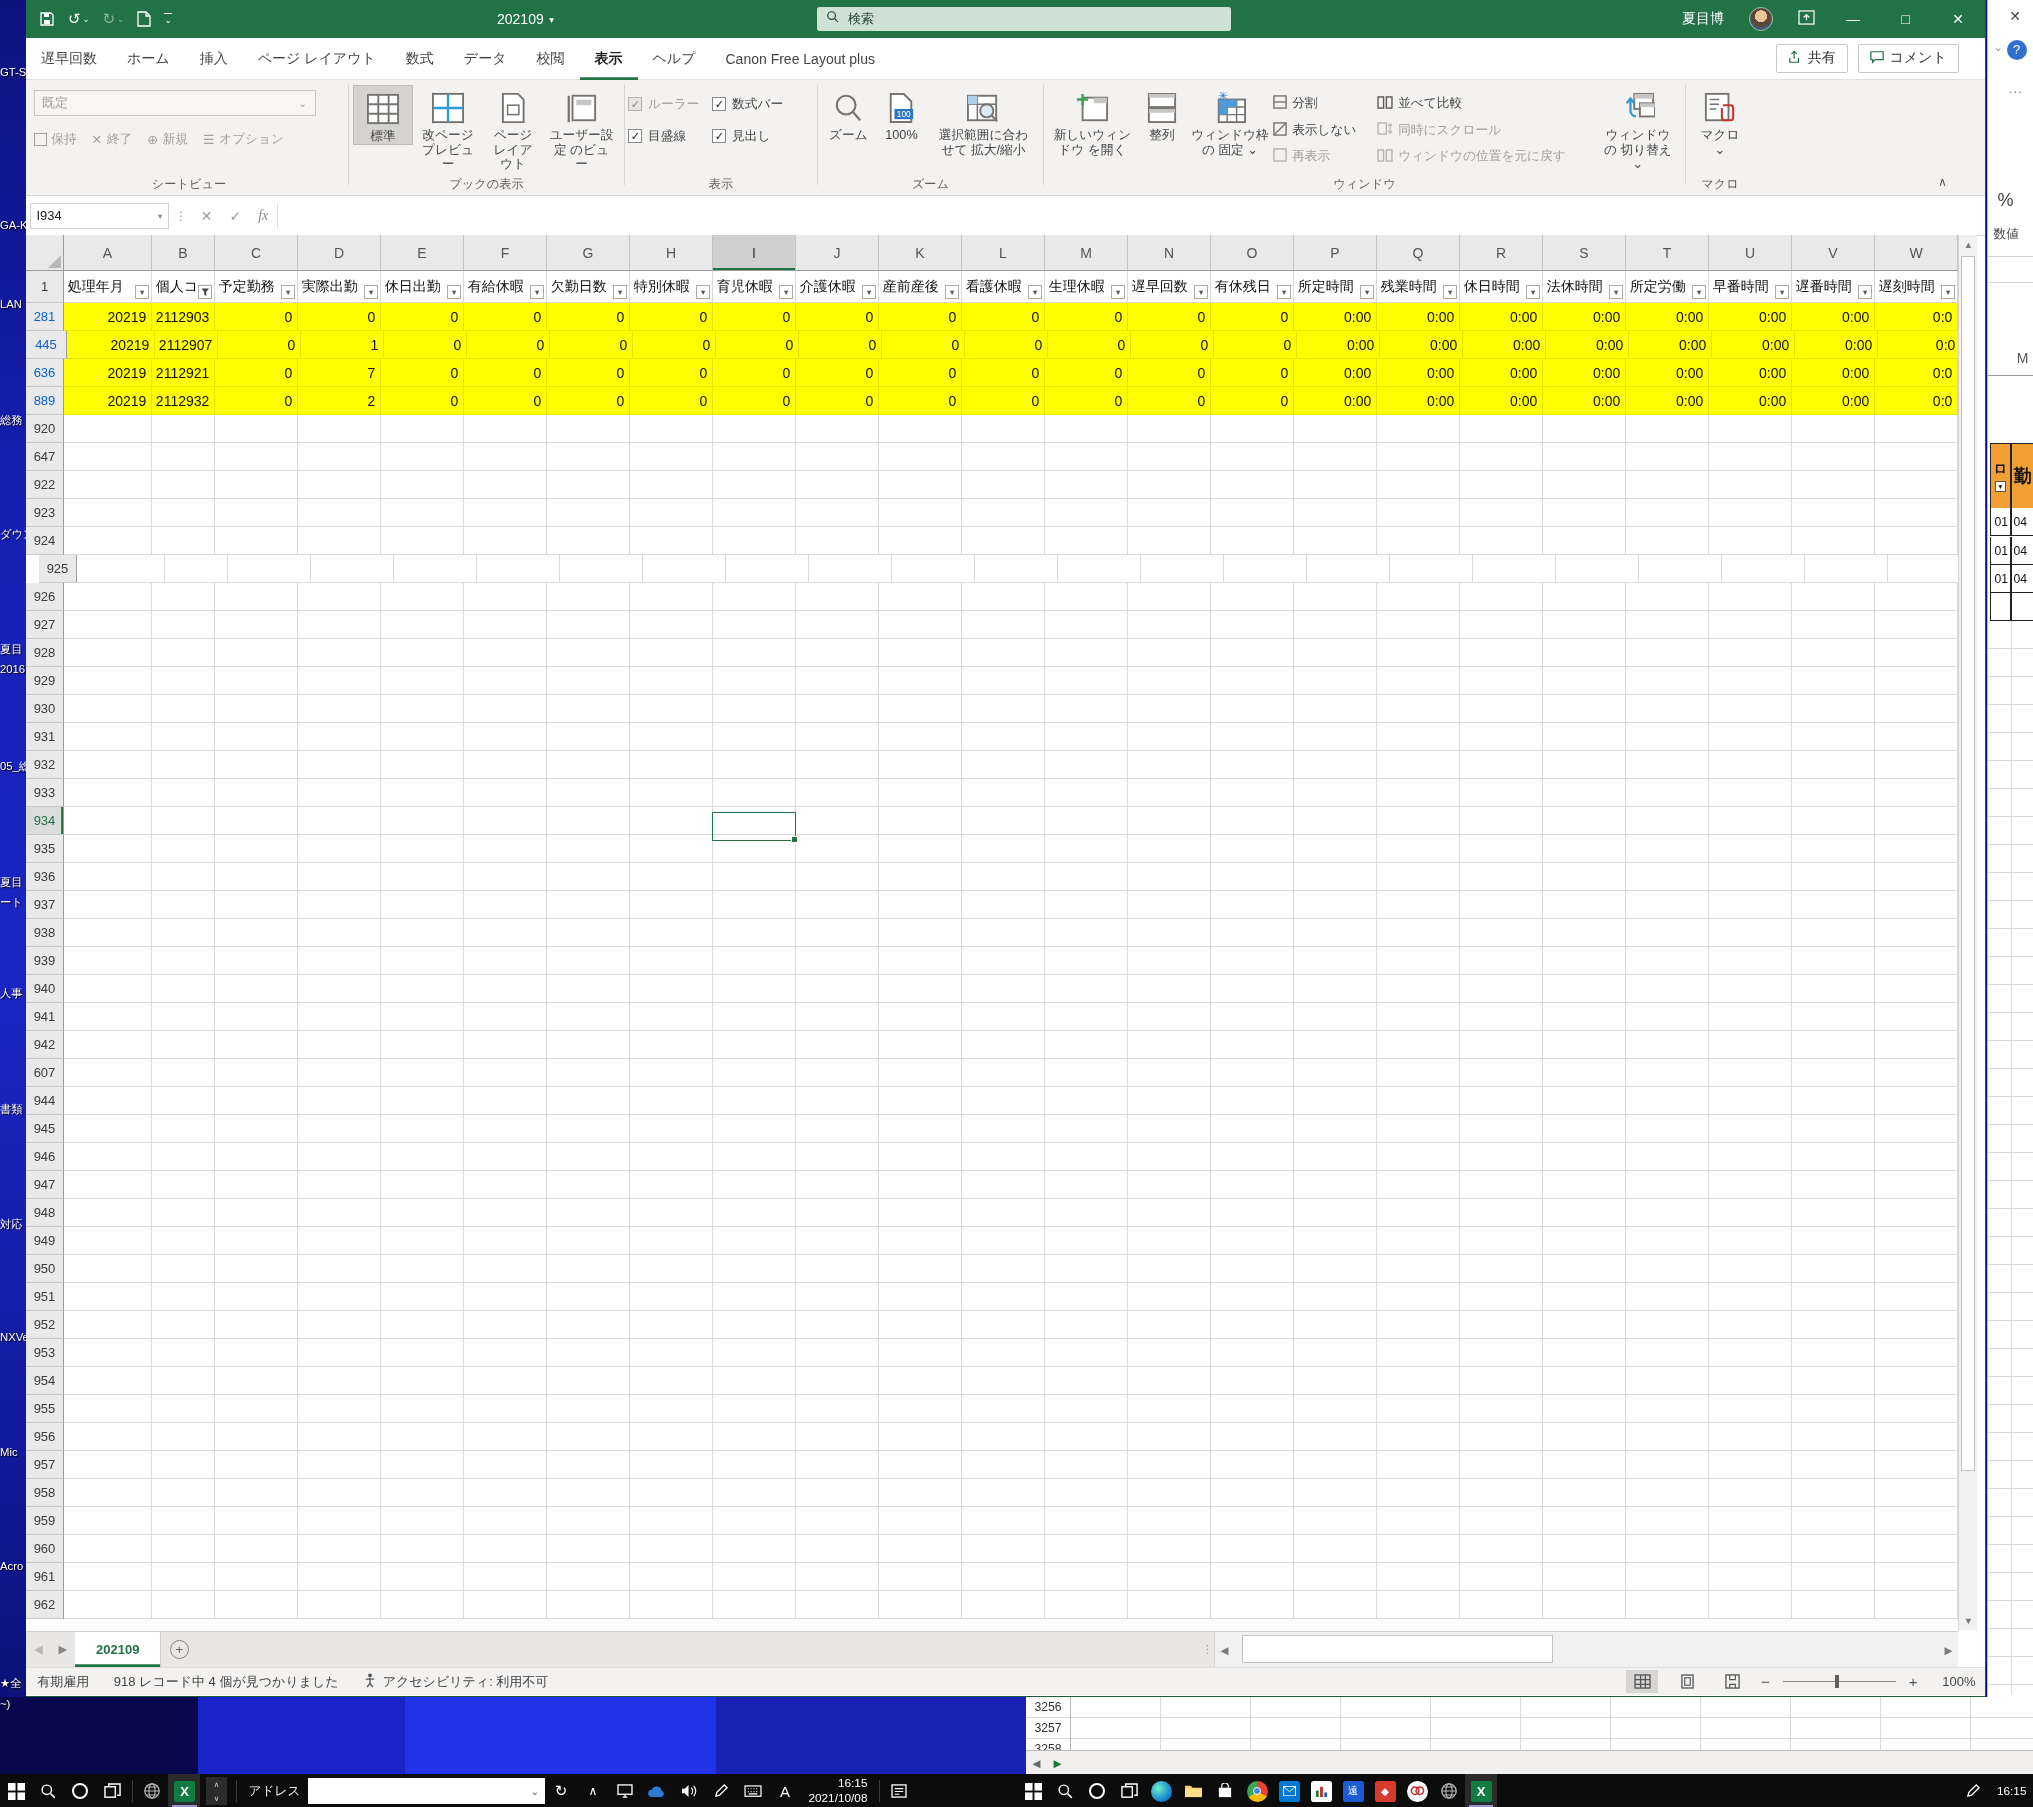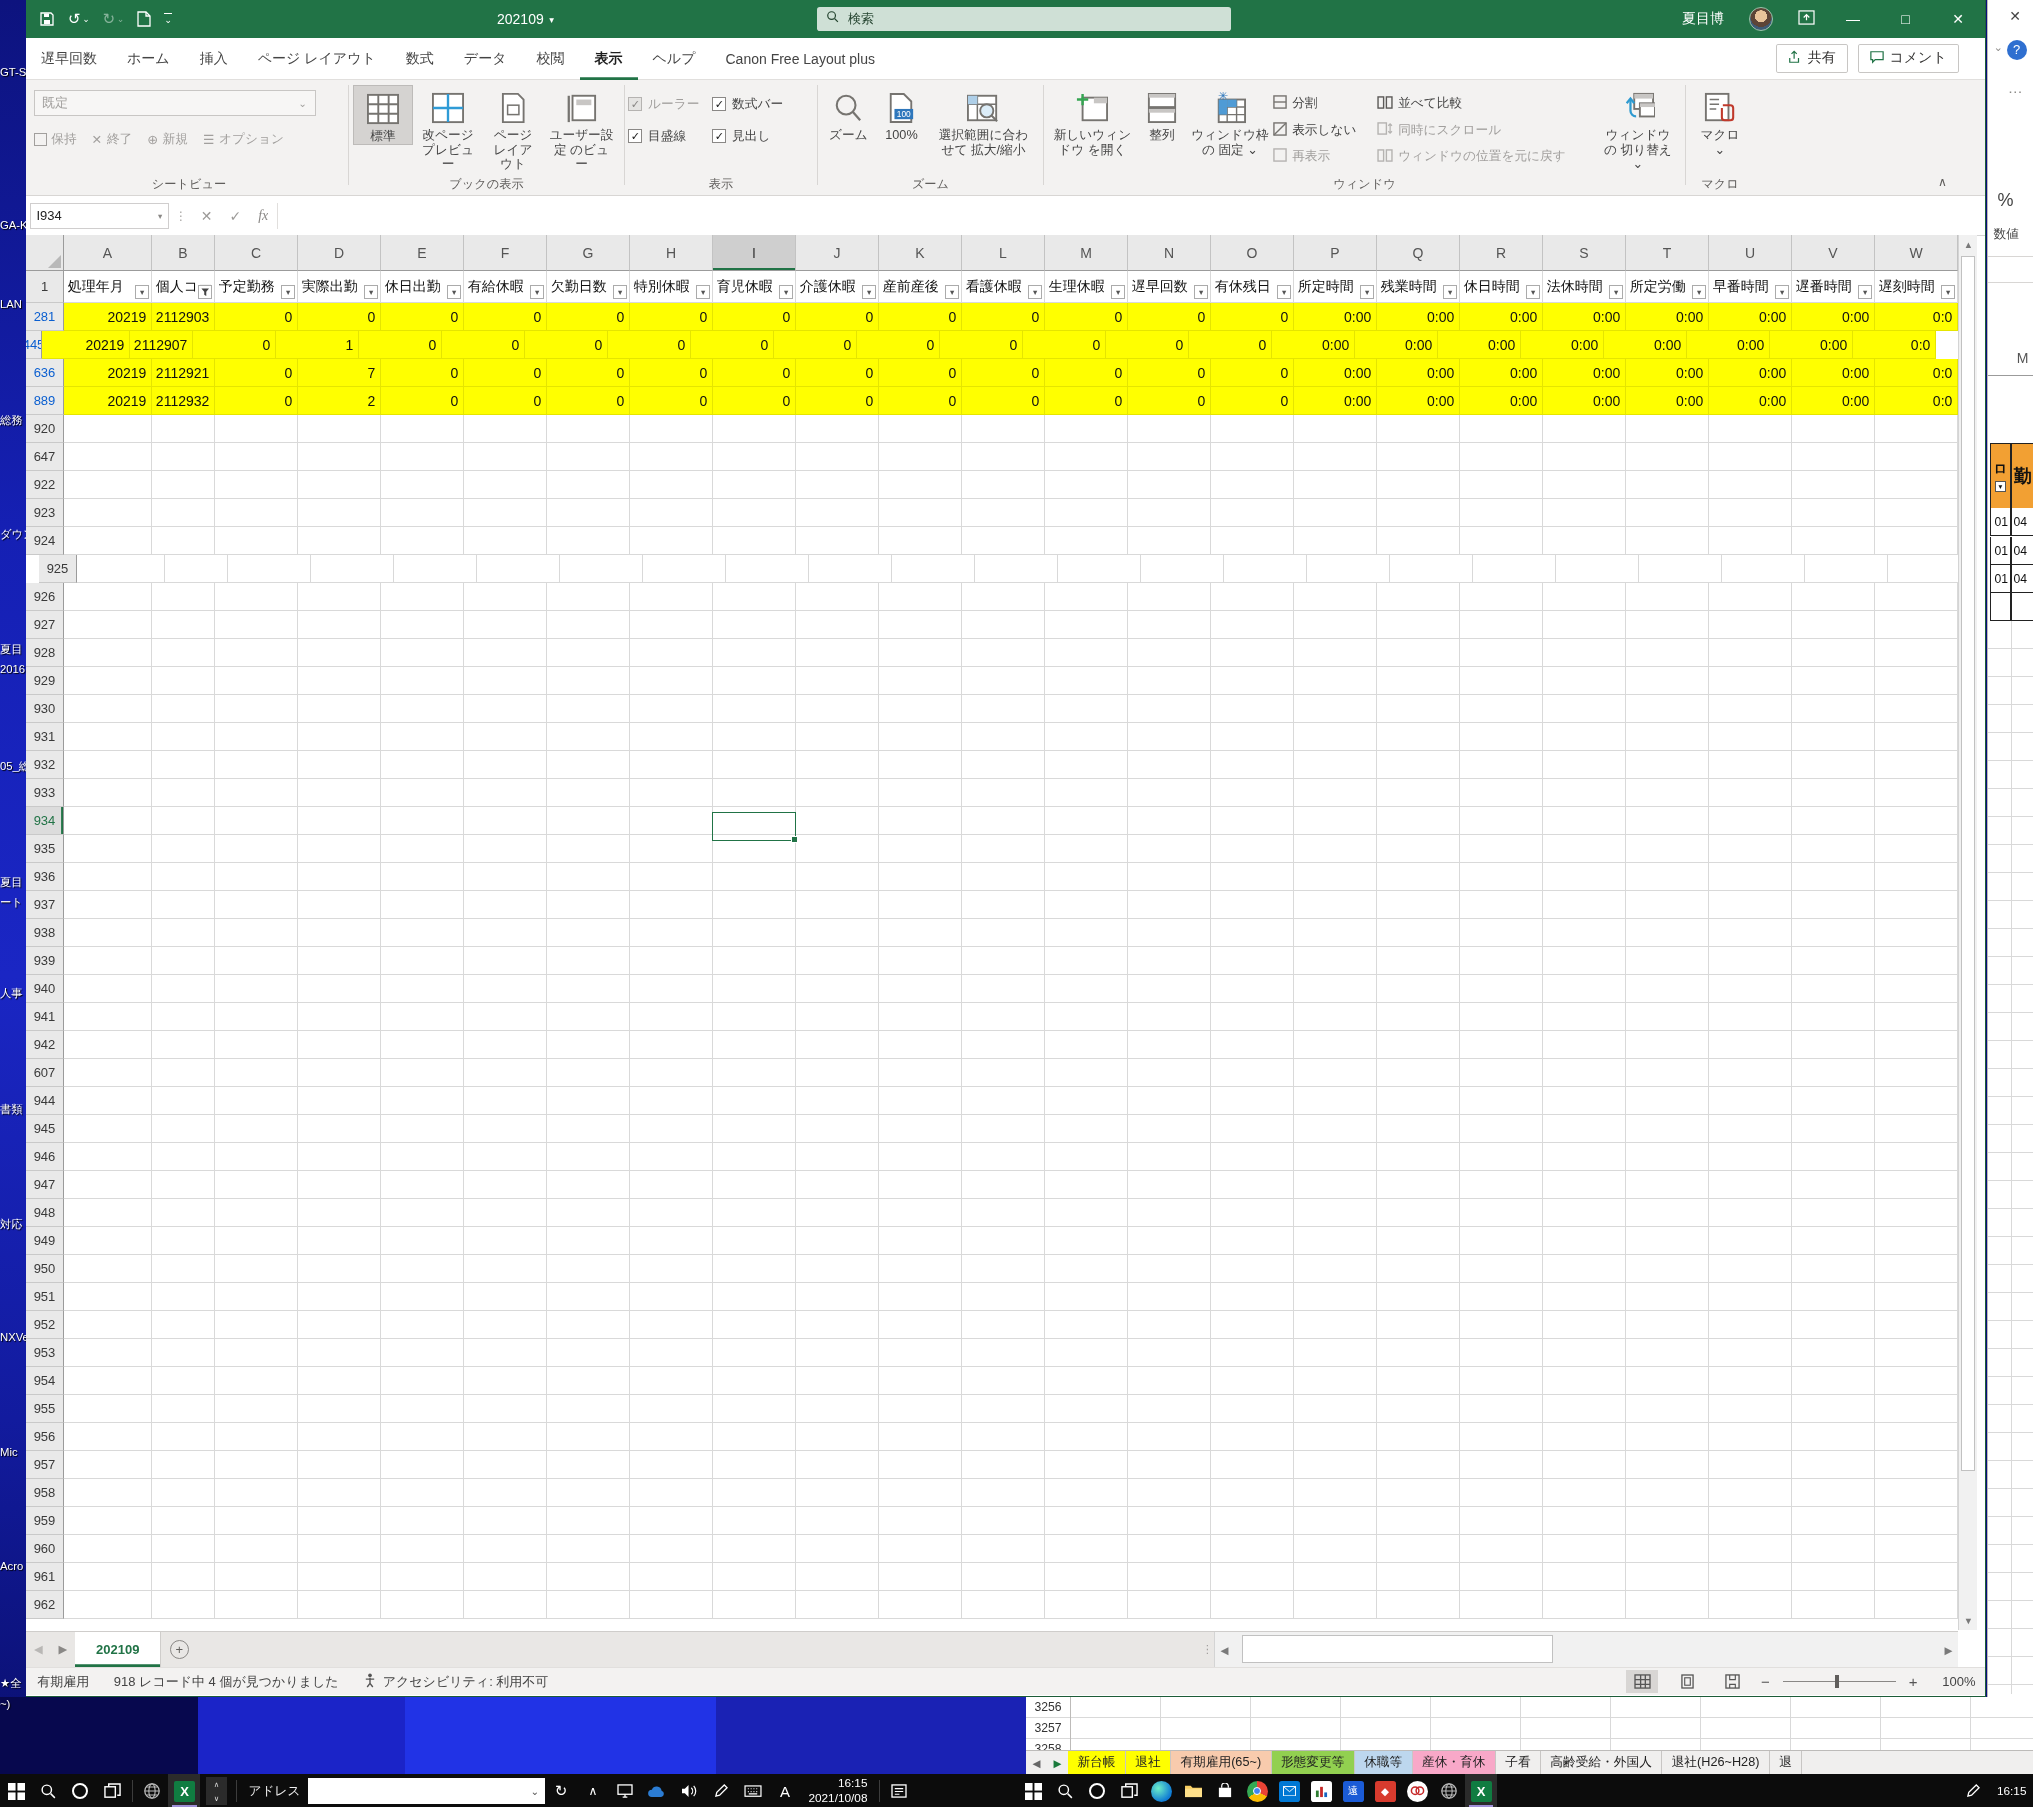--- a/index.html
+++ b/index.html
@@ -583,21 +583,21 @@
           <div class="c" style="width: 83px;">0:00</div>
           <div class="c" style="width: 83px;">0:00</div>
           <div class="c" style="width: 83px;">0:00</div>
           <div class="c" style="width: 83px;">0:00</div>
           <div class="c" style="width: 83px;">0:00</div>
           <div class="c" style="width: 83px;">0:00</div>
           <div class="c" style="width: 83px;">0:00</div>
           <div class="c" style="width: 83px;">0:0</div>
         </div>
         <div class="grow yrow" style="height: 28px;">
-          <div class="rnum flt" style="width: 16px;">445</div>
+          <div class="rnum flt" style="width: 41px;">445</div>
           <div class="c" style="width: 88px;">20219</div>
           <div class="c" style="width: 63px;">2112907</div>
           <div class="c" style="width: 83px;">0</div>
           <div class="c" style="width: 83px;">1</div>
           <div class="c" style="width: 83px;">0</div>
           <div class="c" style="width: 83px;">0</div>
           <div class="c" style="width: 83px;">0</div>
           <div class="c" style="width: 83px;">0</div>
           <div class="c" style="width: 83px;">0</div>
           <div class="c" style="width: 83px;">0</div>
@@ -1888,32 +1888,20 @@
   <div id="bgbottom">
     <div class="bgb-rownums" id="bgbnums">
         <div class="bgb-rn">3256</div>
         <div class="bgb-rn">3257</div>
         <div class="bgb-rn">3258</div>
       </div>
     <div class="bgb-grid"></div>
     <div class="bgb-tabs">
       <span class="bgb-nav">◀</span>
       <span class="bgb-nav" style="color:#1a7a3c;">▶</span>
-      <div id="bgtabs" style="display:flex;align-items:stretch;">
-          <div class="btab" style="background: rgb(255, 255, 0);">新台帳</div>
-          <div class="btab" style="background: rgb(255, 255, 0);">退社</div>
-          <div class="btab" style="background: rgb(248, 203, 173);">有期雇用(65~)</div>
-          <div class="btab" style="background: rgb(146, 208, 80);">形態変更等</div>
-          <div class="btab" style="background: rgb(189, 215, 238);">休職等</div>
-          <div class="btab" style="background: rgb(248, 168, 200);">産休・育休</div>
-          <div class="btab">子看</div>
-          <div class="btab">高齢受給・外国人</div>
-          <div class="btab">退社(H26~H28)</div>
-          <div class="btab">退</div>
-        </div>
     </div>
   </div>
 
   <div class="taskbar" id="tbL">
       <span class="tbi">
         <svg width="17" height="17" viewBox="0 0 18 18">
           <rect x="0" y="0" width="8" height="8" fill="#fff"></rect>
           <rect x="10" y="0" width="8" height="8" fill="#fff"></rect>
           <rect x="0" y="10" width="8" height="8" fill="#fff"></rect>
           <rect x="10" y="10" width="8" height="8" fill="#fff"></rect>

